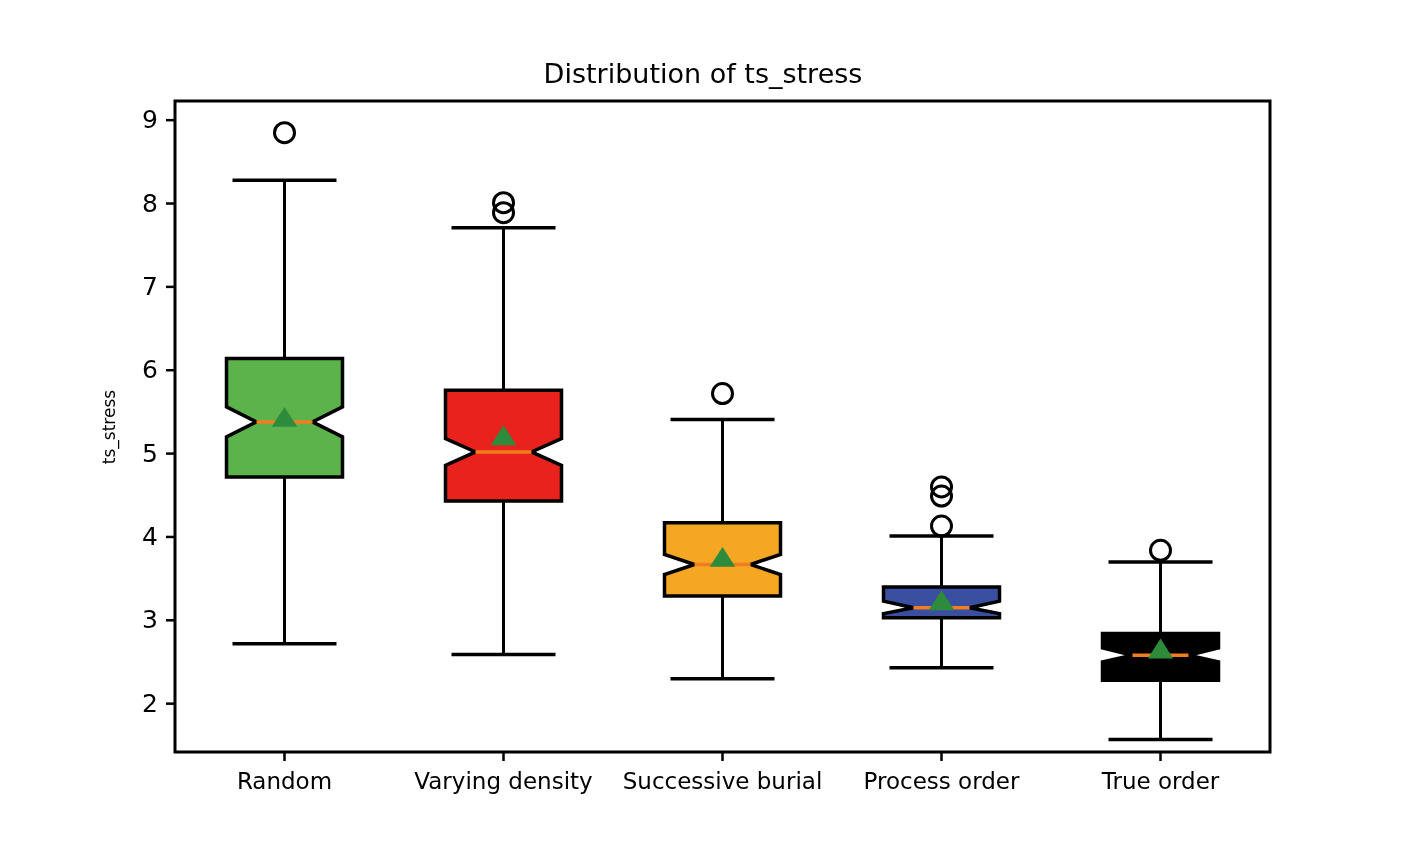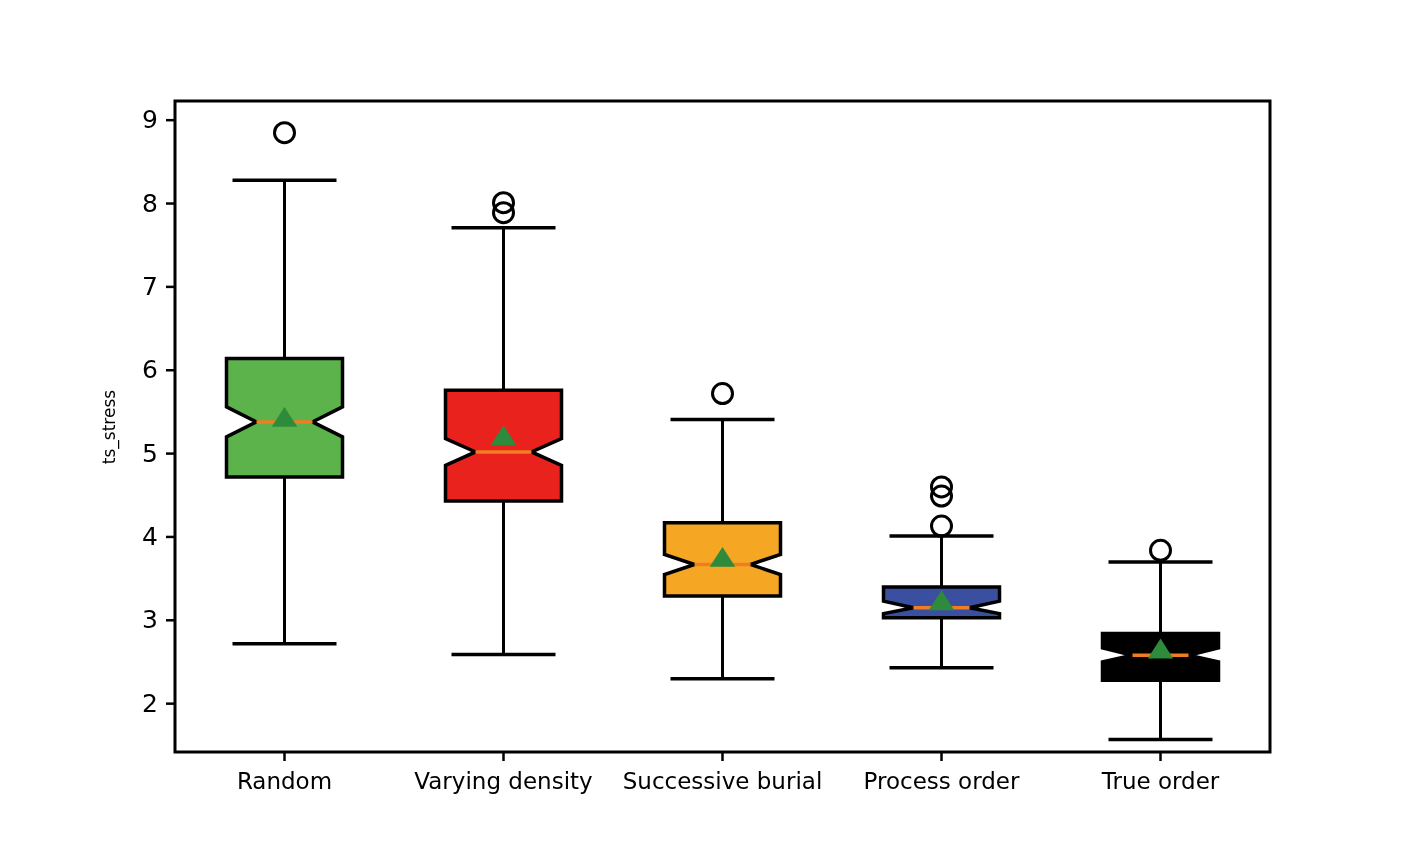--- a/index.html
+++ b/index.html
@@ -65,20 +65,21 @@
     font-family: "DejaVu Sans", sans-serif;
     text-anchor: middle;
     dominant-baseline: hanging;
   }
 </style>
 </head>
 <body>
 
 <div id="figure">
 
+  <div id="chart-title">Distribution of ts_stress</div>
 
   <div id="ylabel">
     <span>ts_stress</span>
   </div>
 
   <svg id="plot-svg" width="1406" height="853">
     <g id="plot-root">
         <rect x="175" y="101" width="1095" height="651" fill="none" stroke="#000000" stroke-width="3"></rect>
         <line x1="166" y1="703.6542893725992" x2="175" y2="703.6542893725992" stroke="#000000" stroke-width="2.5"></line>
         <text x="158" y="704.6542893725992" class="tick-label-y">2</text>

